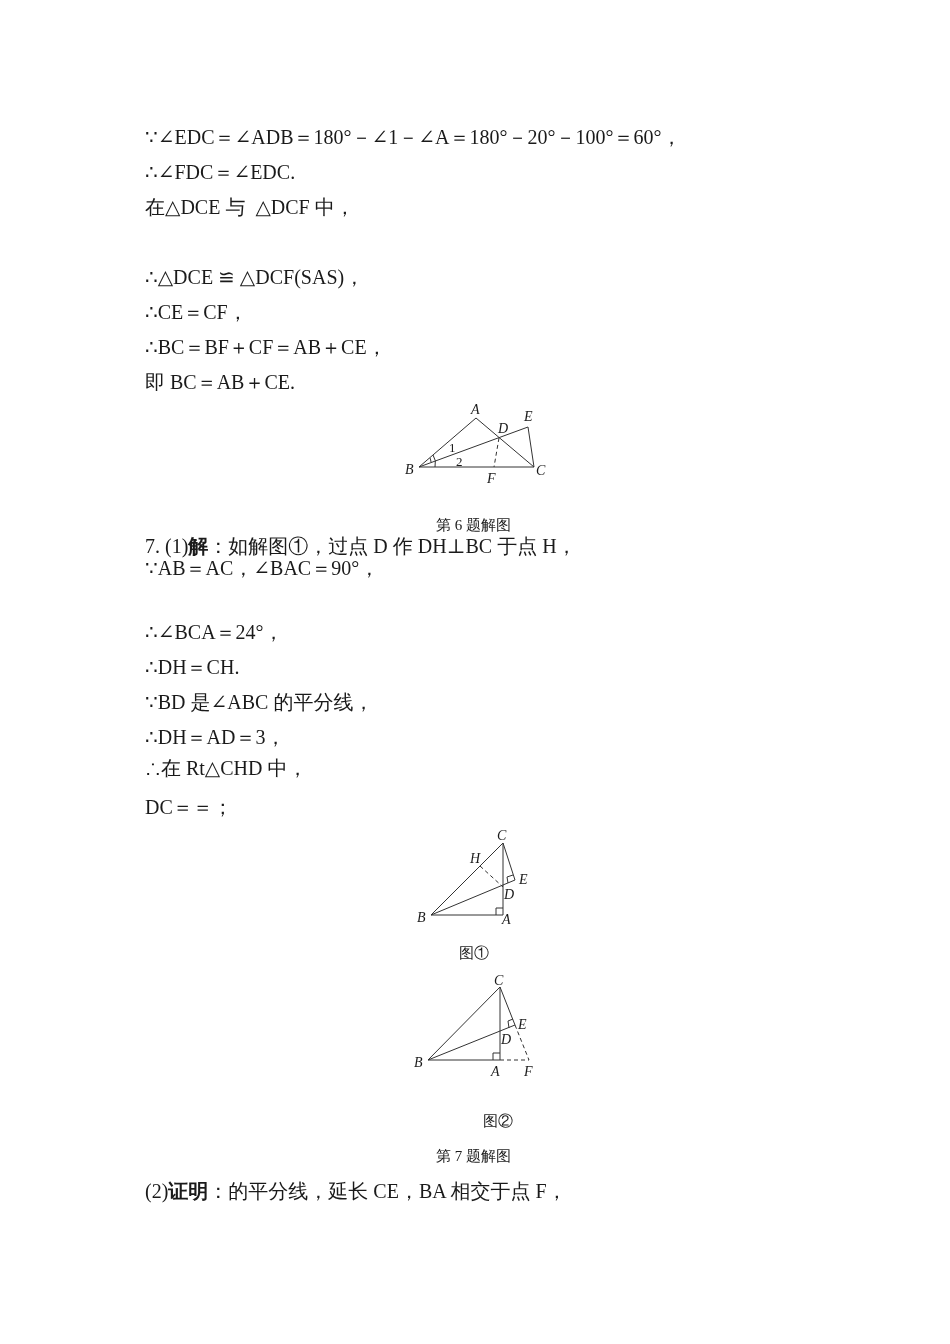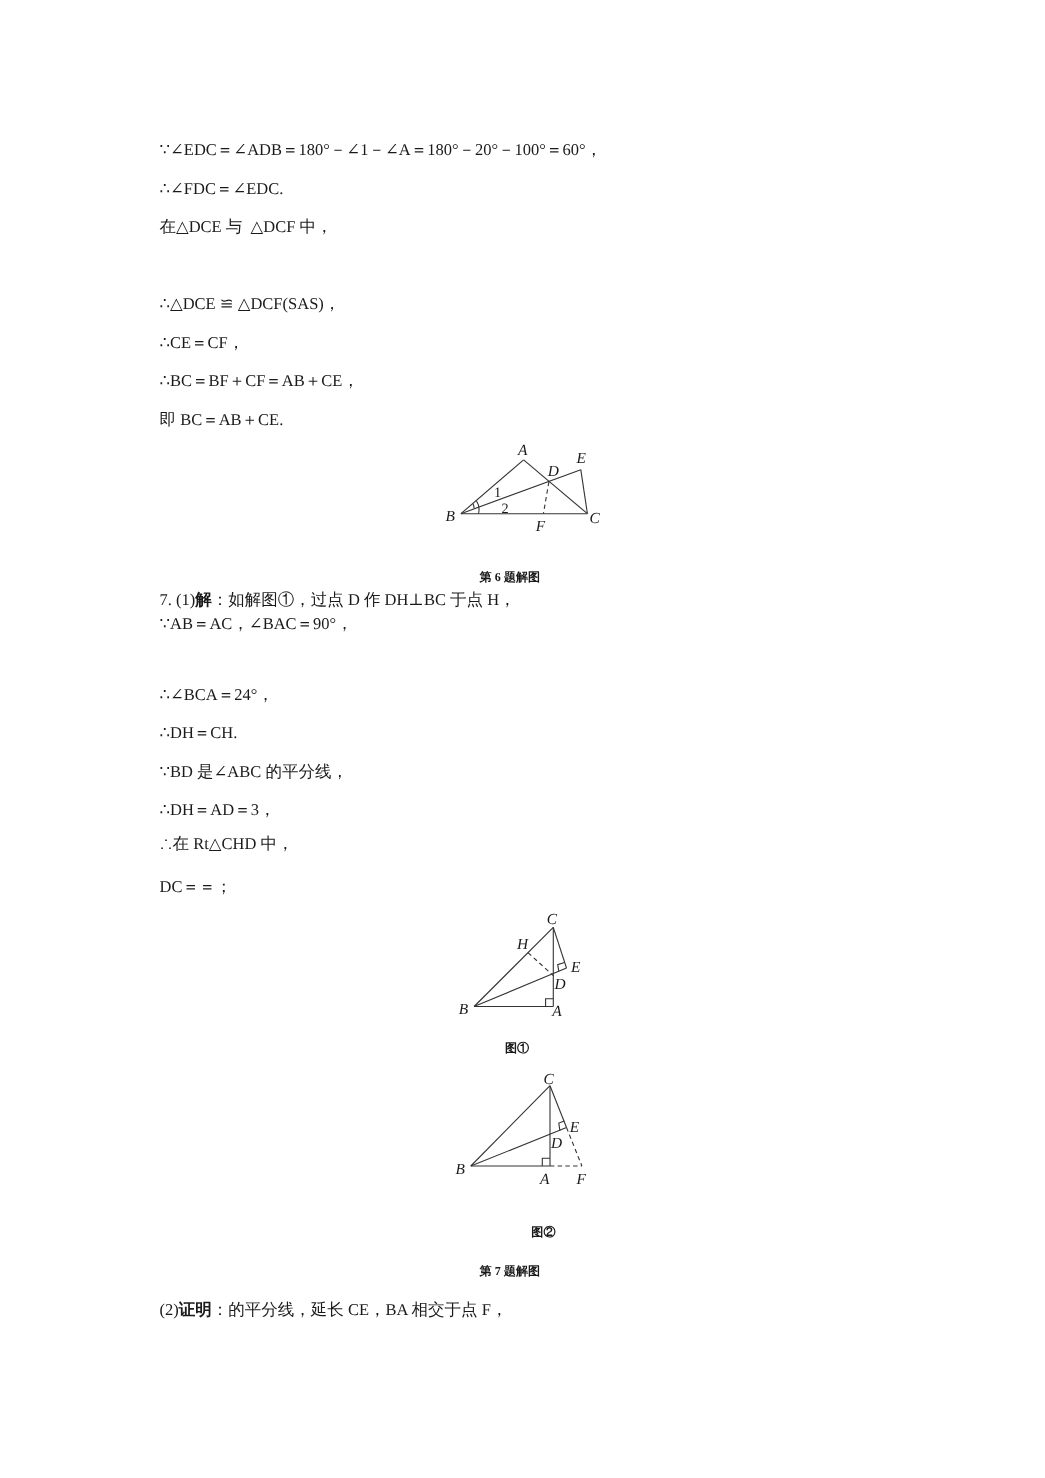--- a/index.html
+++ b/index.html
@@ -1,20 +1,20 @@
 <!DOCTYPE html>
 <html><head>
 <meta charset="utf-8">
 <style>
   html, body { margin: 0; padding: 0; background: #ffffff; }
   body { width: 950px; height: 1344px; position: relative; overflow: hidden;
          font-family: "Liberation Serif", "DejaVu Serif", serif; color: #1a1a1a; }
-  .line { position: absolute; left: 145px; font-size: 15px; line-height: 20px; white-space: pre; }
+  .line { position: absolute; left: 145px; font-size: 20px; line-height: 20px; white-space: pre; }
   .bold { font-weight: bold; }
-  .caption { position: absolute; font-size: 11px; line-height: 20px; white-space: pre; font-weight: bold; }
+  .caption { position: absolute; font-size: 15px; line-height: 20px; white-space: pre; }
   svg { position: absolute; left: 0; top: 0; overflow: visible; }
   svg text { font-family: "Liberation Serif", "DejaVu Serif", serif; font-size: 14px; font-style: italic; fill: #1a1a1a; }
   svg text.num { font-style: normal; font-size: 13px; }
   .seg { stroke: #333; stroke-width: 1; fill: none; }
   .dash { stroke: #333; stroke-width: 1; fill: none; stroke-dasharray: 4 3; }
 </style>
 </head>
 <body>
 
 <div class="line" style="top:127px">∵∠EDC＝∠ADB＝180°－∠1－∠A＝180°－20°－100°＝60°，</div>

